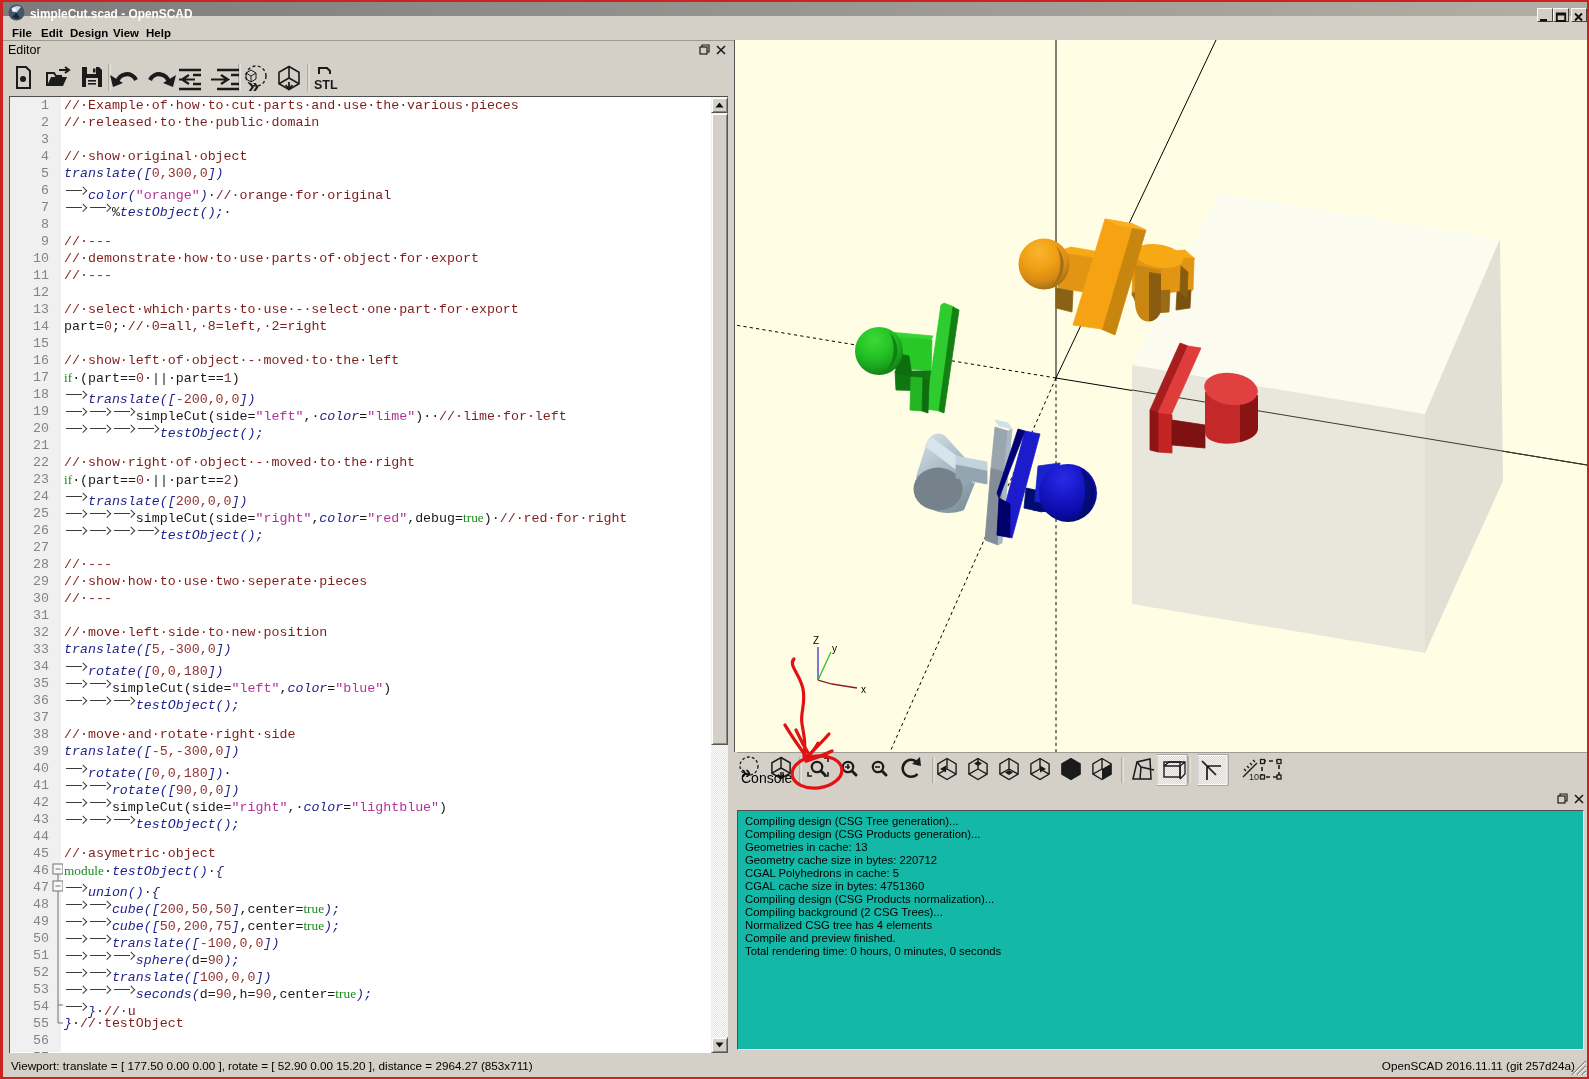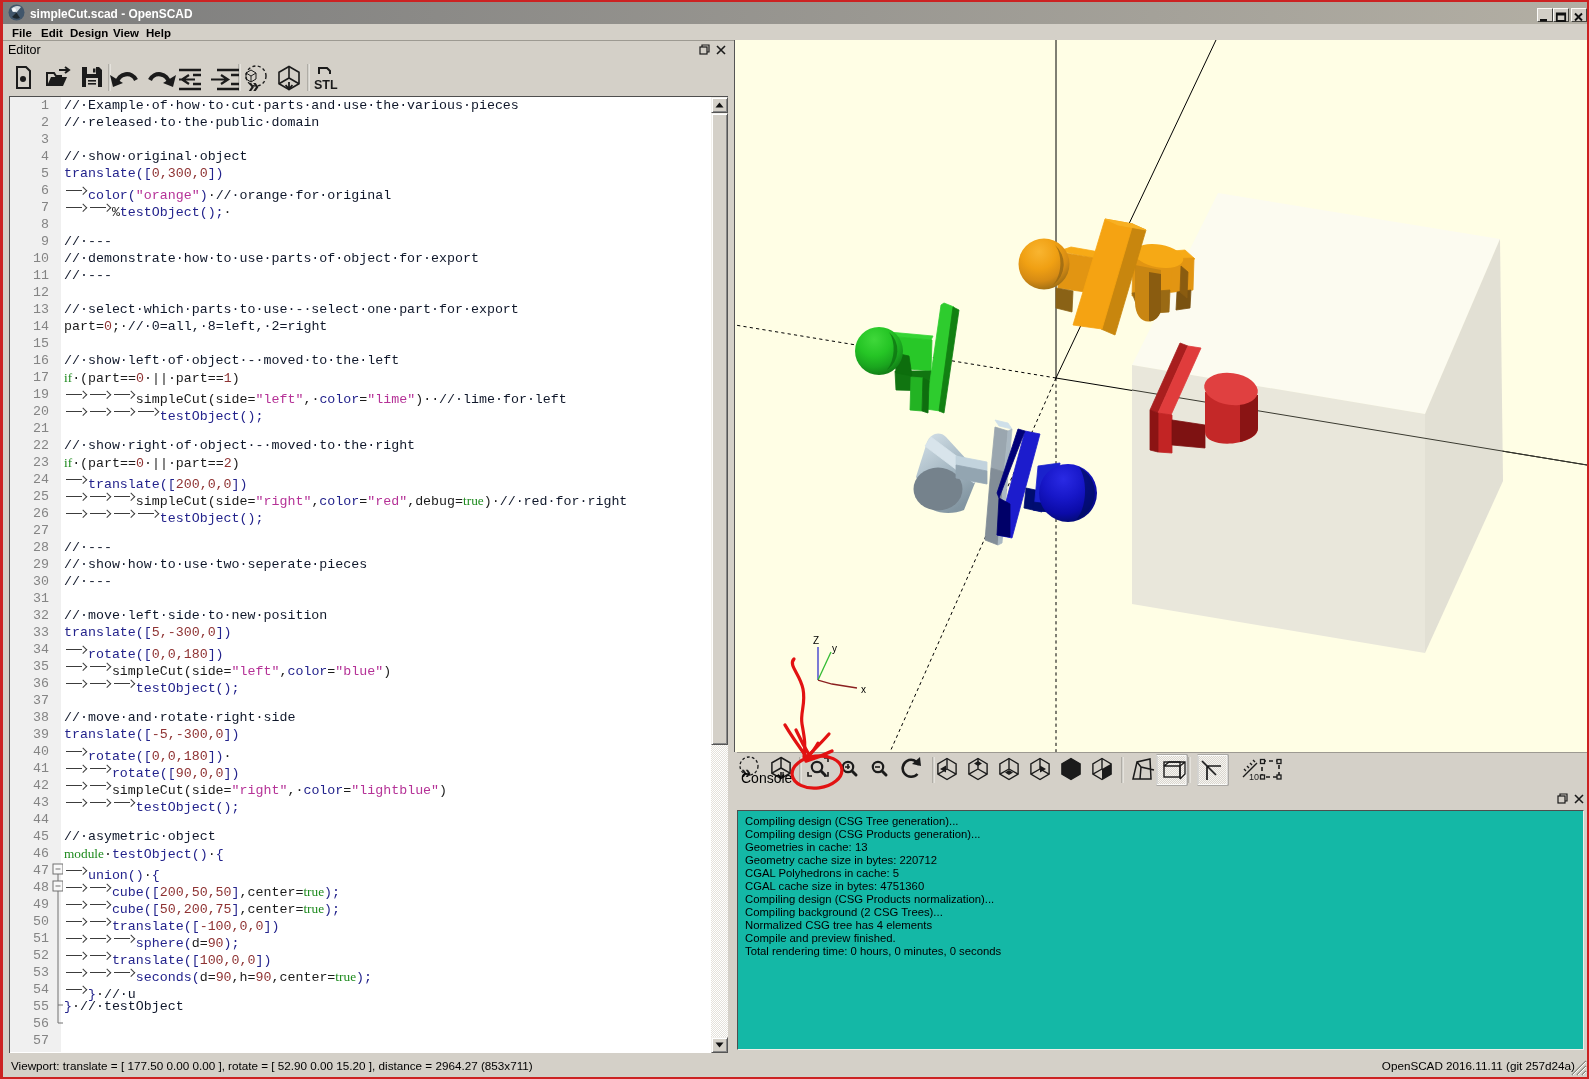--- a/index.html
+++ b/index.html
@@ -3,38 +3,38 @@
 *{margin:0;padding:0;box-sizing:border-box;}
 html,body{width:1589px;height:1079px;overflow:hidden;}
 body{background:#d4d0c8;font-family:"Liberation Sans",sans-serif;position:relative;}
 .abs{position:absolute;}
 
 #redL{left:0;top:0;width:3px;height:1079px;background:#cc2222;}
 #redT{left:0;top:0;width:1589px;height:2px;background:#cc2222;}
 #redR{right:0;top:0;width:2px;height:1079px;background:#cc2222;}
 #redB{left:0;bottom:0;width:1589px;height:2px;background:#cc2222;}
 
-#title{left:3px;top:2px;width:1584px;height:22px;background:linear-gradient(90deg,#7c7c7c,#b3afa4);}
+#title{left:3px;top:2px;width:1584px;height:14px;background:linear-gradient(90deg,#7c7c7c,#b3afa4);}
 #title .txt{position:absolute;left:27px;top:5px;color:#fff;font-weight:bold;font-size:11.9px;}
 .wbtn{position:absolute;top:6px;width:16px;height:14px;background:#d2cec6;border:1px solid;border-color:#fcfbf9 #45443f #45443f #fcfbf9;}
 
 #menu{left:3px;top:26px;width:1584px;height:16px;font-size:11.5px;color:#000;font-weight:bold;}
 #menu span{position:absolute;top:1px;}
 #menuline{left:3px;top:40px;width:1584px;height:1px;background:#9d9a92;}
 
 #edhead{left:3px;top:41px;width:728px;height:17px;font-size:12.5px;}
 
 #codew{left:9px;top:96px;width:719px;height:957px;background:#fff;border-top:1px solid #4e4e4e;border-left:1px solid #4e4e4e;}
 #margin{position:absolute;left:0;top:0;width:51px;height:955px;background:#f0f0f0;}
 #code{position:absolute;left:0;top:0;width:700px;font-family:"Liberation Mono",monospace;font-size:13.3px;line-height:17px;}
 .ln{position:relative;height:17px;white-space:pre;}
 .no{display:inline-block;width:39px;text-align:right;color:#848484;}
 .tx{position:absolute;left:54px;top:0;}
 b{font-weight:normal;font-style:normal;}
-b.c{color:#0f172a;} b.k{color:#23238c;} b.g{color:#1d8a1d;font-family:Liberation Serif, serif;} b.n{color:#8e3232;} b.s{color:#b53297;} b.p{color:#1b1b1b;}
+b.c{color:#7f1d1d;} b.k{color:#23238c;font-style:italic;} b.g{color:#1d8a1d;font-family:Liberation Serif, serif;} b.n{color:#8e3232;} b.s{color:#b53297;} b.p{color:#1b1b1b;}
 i.t{display:inline-block;width:23.94px;height:17px;position:relative;font-style:normal;}
 i.t:before{content:"";position:absolute;left:2px;right:6px;top:8px;border-top:1.3px solid #3c3c3c;}
 i.t:after{content:"";position:absolute;right:2.5px;top:5.6px;width:4.6px;height:4.6px;border-right:1.3px solid #3c3c3c;border-bottom:1.3px solid #3c3c3c;transform:rotate(-45deg);}
 
 .sb{background:#d4d0c8;border:1px solid;border-color:#f2f0ec #555 #555 #f2f0ec;box-shadow:inset 1px 1px 0 #fff, inset -1px -1px 0 #888;}
 #vsTrack{left:711px;top:97px;width:17px;height:956px;background:#fff;background-image:repeating-conic-gradient(#e4e1da 0% 25%, #ffffff 0% 50%);background-size:2px 2px;}
 #vsUp{left:711px;top:97px;width:17px;height:16px;}
 #vsThumb{left:711px;top:113px;width:17px;height:632px;}
 #vsDown{left:711px;top:1037px;width:17px;height:16px;}
 
@@ -132,20 +132,21 @@
       <div class="ln"><span class="no">8</span><span class="tx"></span></div>
       <div class="ln"><span class="no">9</span><span class="tx"><b class="c">//·---</b></span></div>
       <div class="ln"><span class="no">10</span><span class="tx"><b class="c">//·demonstrate·how·to·use·parts·of·object·for·export</b></span></div>
       <div class="ln"><span class="no">11</span><span class="tx"><b class="c">//·---</b></span></div>
       <div class="ln"><span class="no">12</span><span class="tx"></span></div>
       <div class="ln"><span class="no">13</span><span class="tx"><b class="c">//·select·which·parts·to·use·-·select·one·part·for·export</b></span></div>
       <div class="ln"><span class="no">14</span><span class="tx"><b class="p">part=</b><b class="n">0</b><b class="p">;·</b><b class="c">//·0=all,·8=left,·2=right</b></span></div>
       <div class="ln"><span class="no">15</span><span class="tx"></span></div>
       <div class="ln"><span class="no">16</span><span class="tx"><b class="c">//·show·left·of·object·-·moved·to·the·left</b></span></div>
       <div class="ln"><span class="no">17</span><span class="tx"><b class="g">if</b><b class="p">·(part==</b><b class="n">0</b><b class="p">·||·part==</b><b class="n">1</b><b class="p">)</b></span></div>
+      <div class="ln"><span class="no">18</span><span class="tx"><i class="t"></i><b class="k">translate([</b><b class="n">-200,0,0</b><b class="k">])</b></span></div>
       <div class="ln"><span class="no">19</span><span class="tx"><i class="t"></i><i class="t"></i><i class="t"></i><b class="p">simpleCut(side=</b><b class="s">"left"</b><b class="p">,·</b><b class="k">color</b><b class="p">=</b><b class="s">"lime"</b><b class="p">)·</b><b class="p">·</b><b class="c">//·lime·for·left</b></span></div>
       <div class="ln"><span class="no">20</span><span class="tx"><i class="t"></i><i class="t"></i><i class="t"></i><i class="t"></i><b class="k">testObject();</b></span></div>
       <div class="ln"><span class="no">21</span><span class="tx"></span></div>
       <div class="ln"><span class="no">22</span><span class="tx"><b class="c">//·show·right·of·object·-·moved·to·the·right</b></span></div>
       <div class="ln"><span class="no">23</span><span class="tx"><b class="g">if</b><b class="p">·(part==</b><b class="n">0</b><b class="p">·||·part==</b><b class="n">2</b><b class="p">)</b></span></div>
       <div class="ln"><span class="no">24</span><span class="tx"><i class="t"></i><b class="k">translate([</b><b class="n">200,0,0</b><b class="k">])</b></span></div>
       <div class="ln"><span class="no">25</span><span class="tx"><i class="t"></i><i class="t"></i><i class="t"></i><b class="p">simpleCut(side=</b><b class="s">"right"</b><b class="p">,</b><b class="k">color</b><b class="p">=</b><b class="s">"red"</b><b class="p">,debug=</b><b class="g">true</b><b class="p">)·</b><b class="c">//·red·for·right</b></span></div>
       <div class="ln"><span class="no">26</span><span class="tx"><i class="t"></i><i class="t"></i><i class="t"></i><i class="t"></i><b class="k">testObject();</b></span></div>
       <div class="ln"><span class="no">27</span><span class="tx"></span></div>
       <div class="ln"><span class="no">28</span><span class="tx"><b class="c">//·---</b></span></div>

